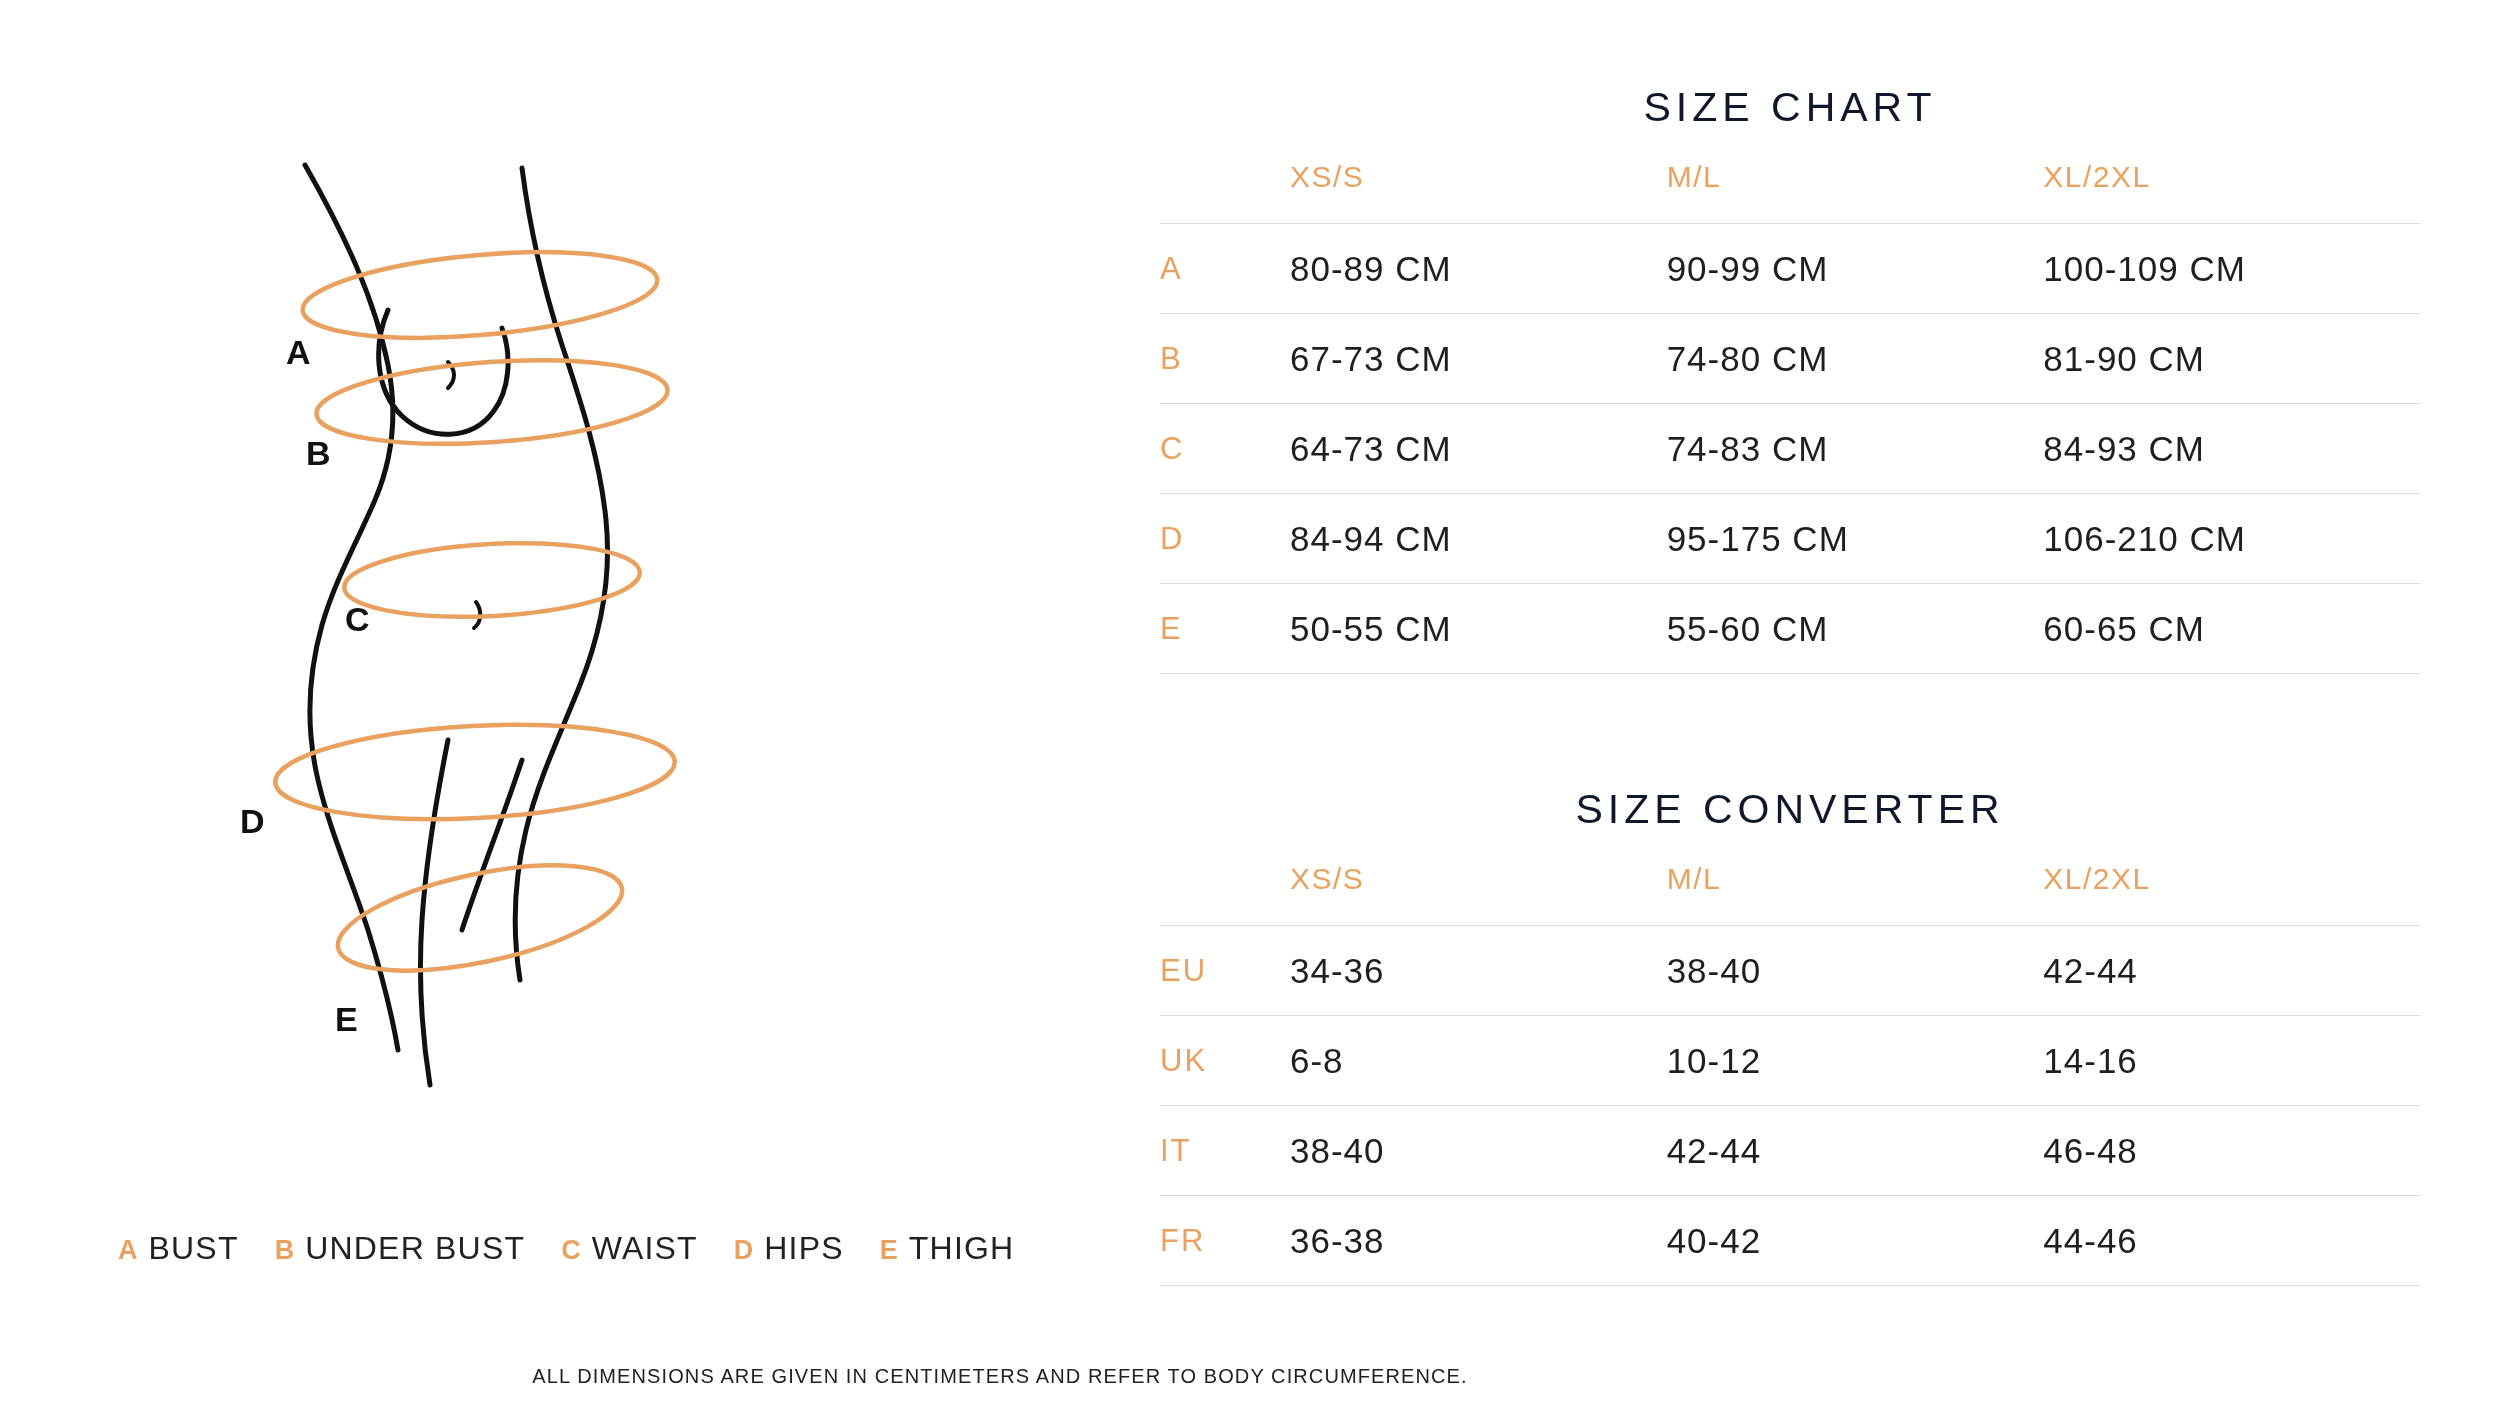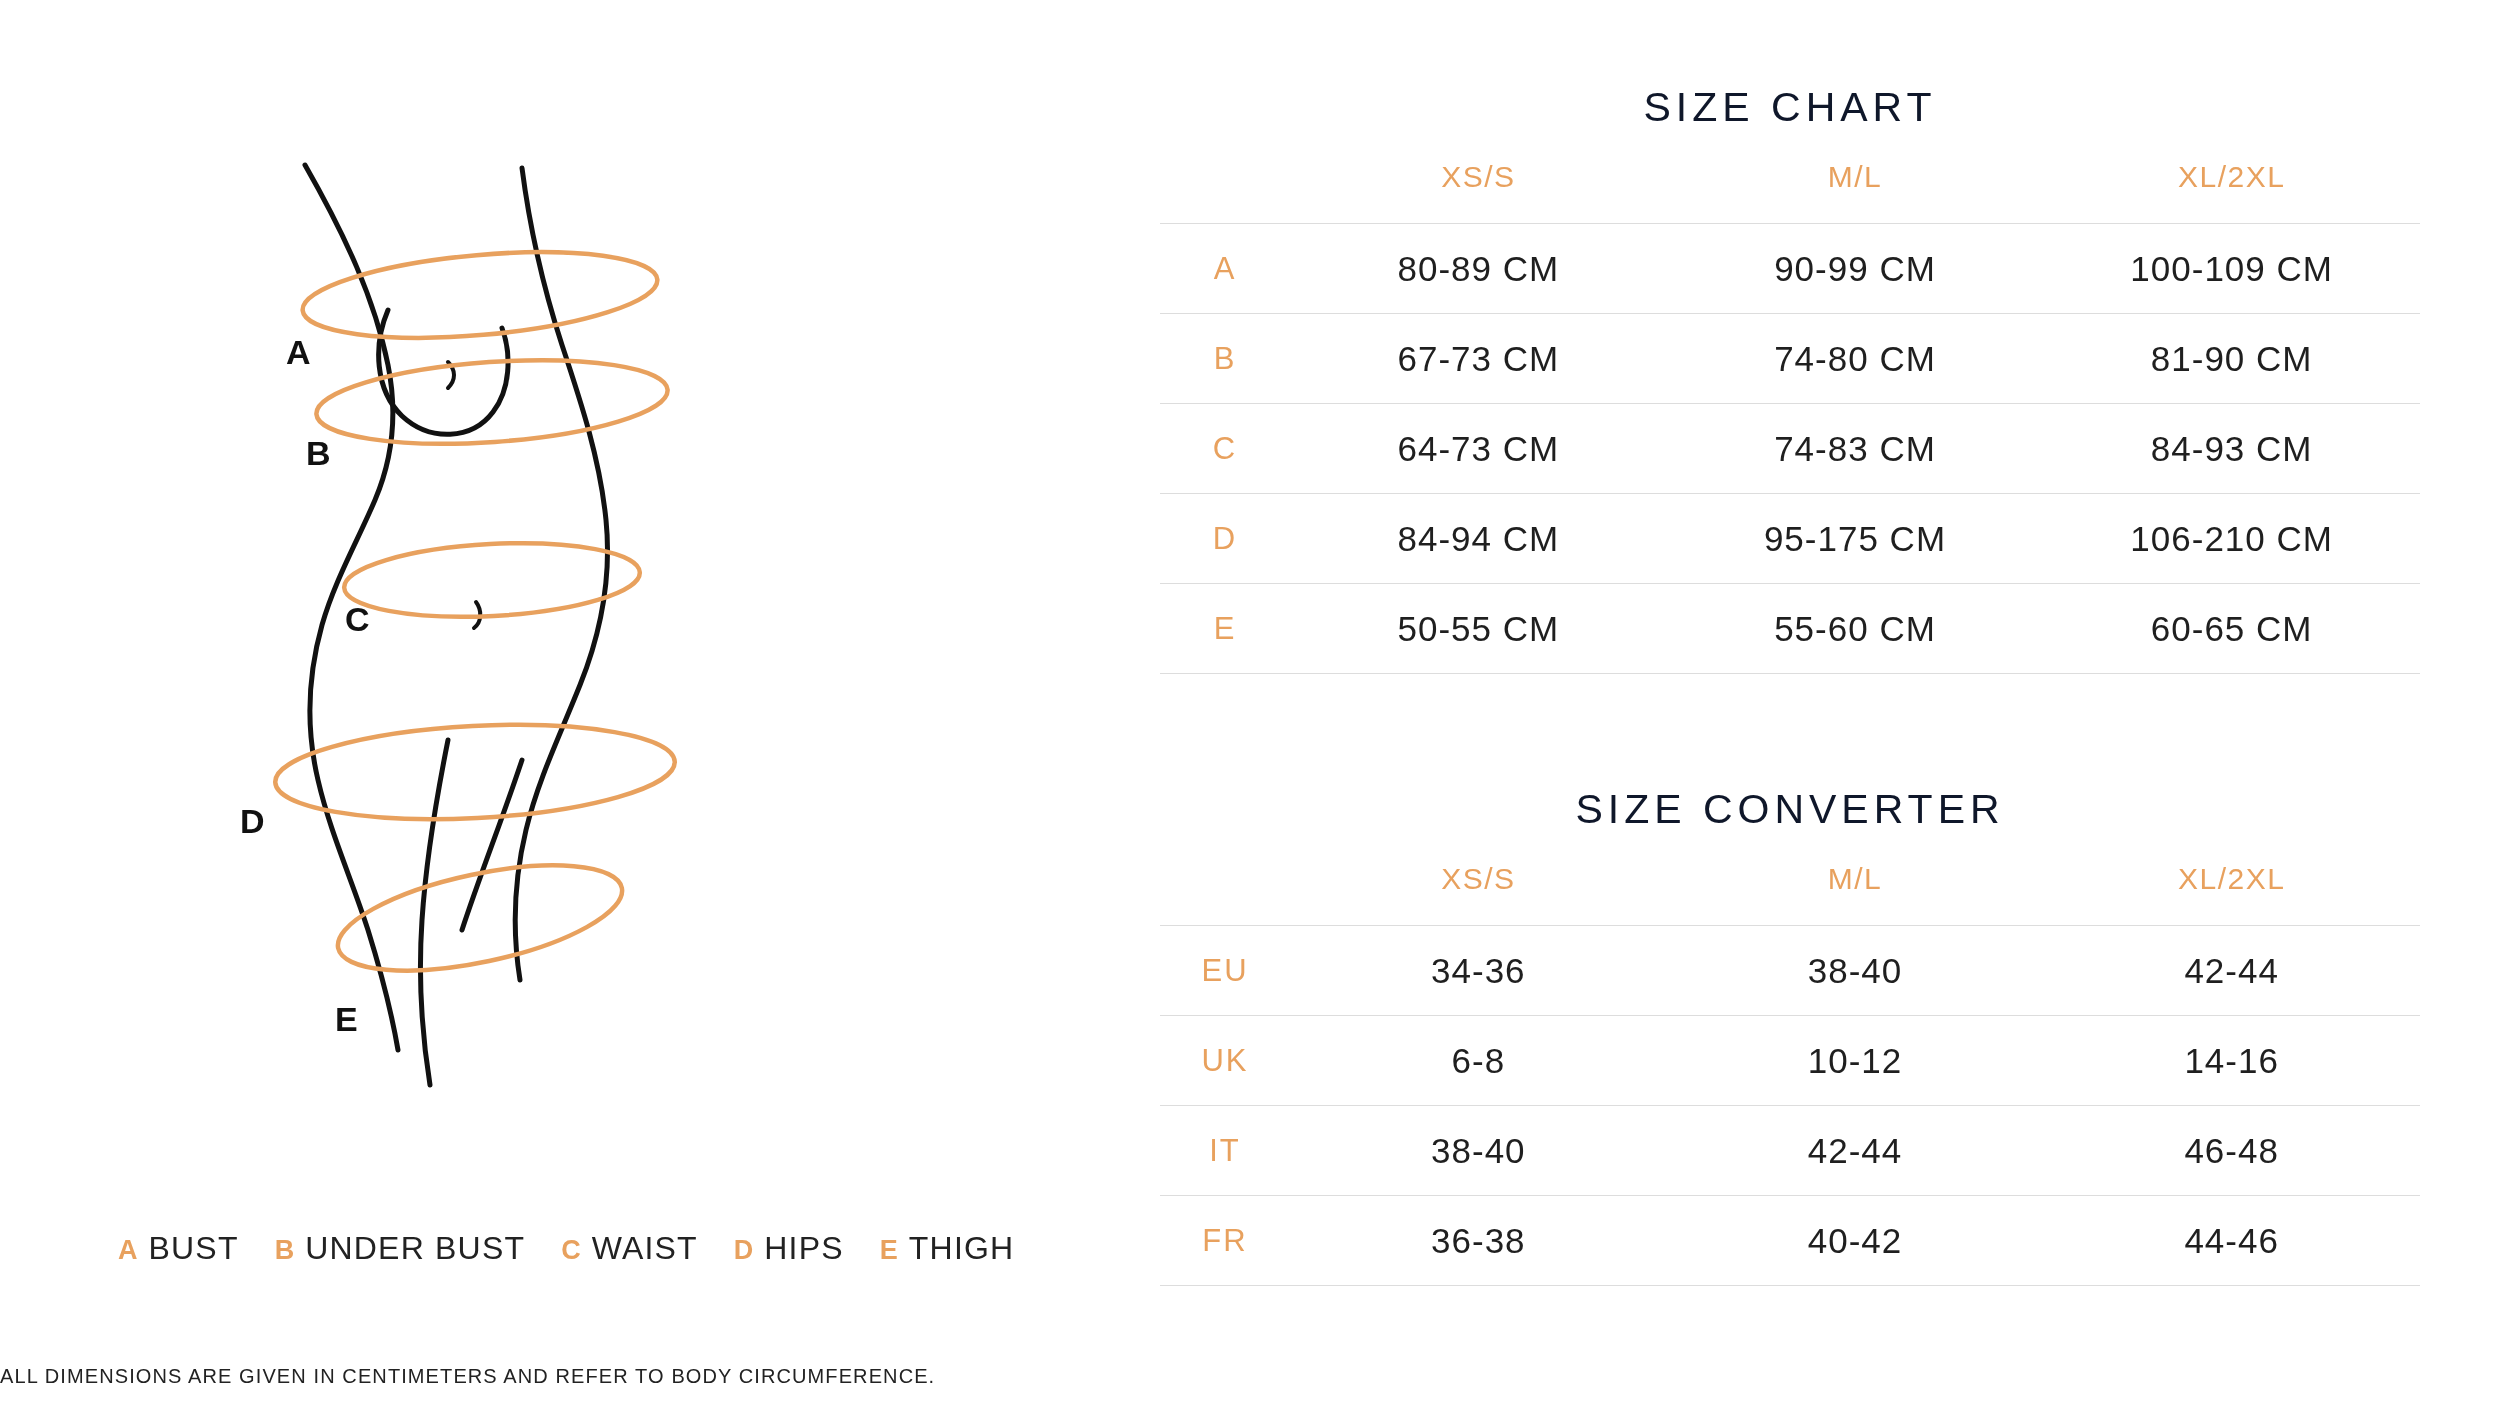--- a/index.html
+++ b/index.html
@@ -92,21 +92,21 @@
   .title-converter { margin-top: 112px; }
 
   table.size-table {
     border-collapse: collapse;
     width: 1260px;
     margin: 0 auto;
     table-layout: fixed;
   }
   table.size-table th,
   table.size-table td {
-    text-align: center;
+    text-align: left;
     padding: 0;
     font-weight: 400;
   }
   table.size-table thead th {
     font-size: 30px;
     color: #e8a15e;
     letter-spacing: 1.5px;
     height: 92px;
     vertical-align: middle;
   }
@@ -128,20 +128,21 @@
     color: #e8a15e;
     font-size: 31px;
     letter-spacing: 2px;
   }
 
   .footnote {
     position: absolute;
     left: 0;
     top: 1365px;
     width: 2000px;
+    text-align: center;
     font-size: 20px;
     letter-spacing: 1.1px;
     color: #222222;
   }
 </style>
 </head>
 <body>
 
 <div class="page">
 

